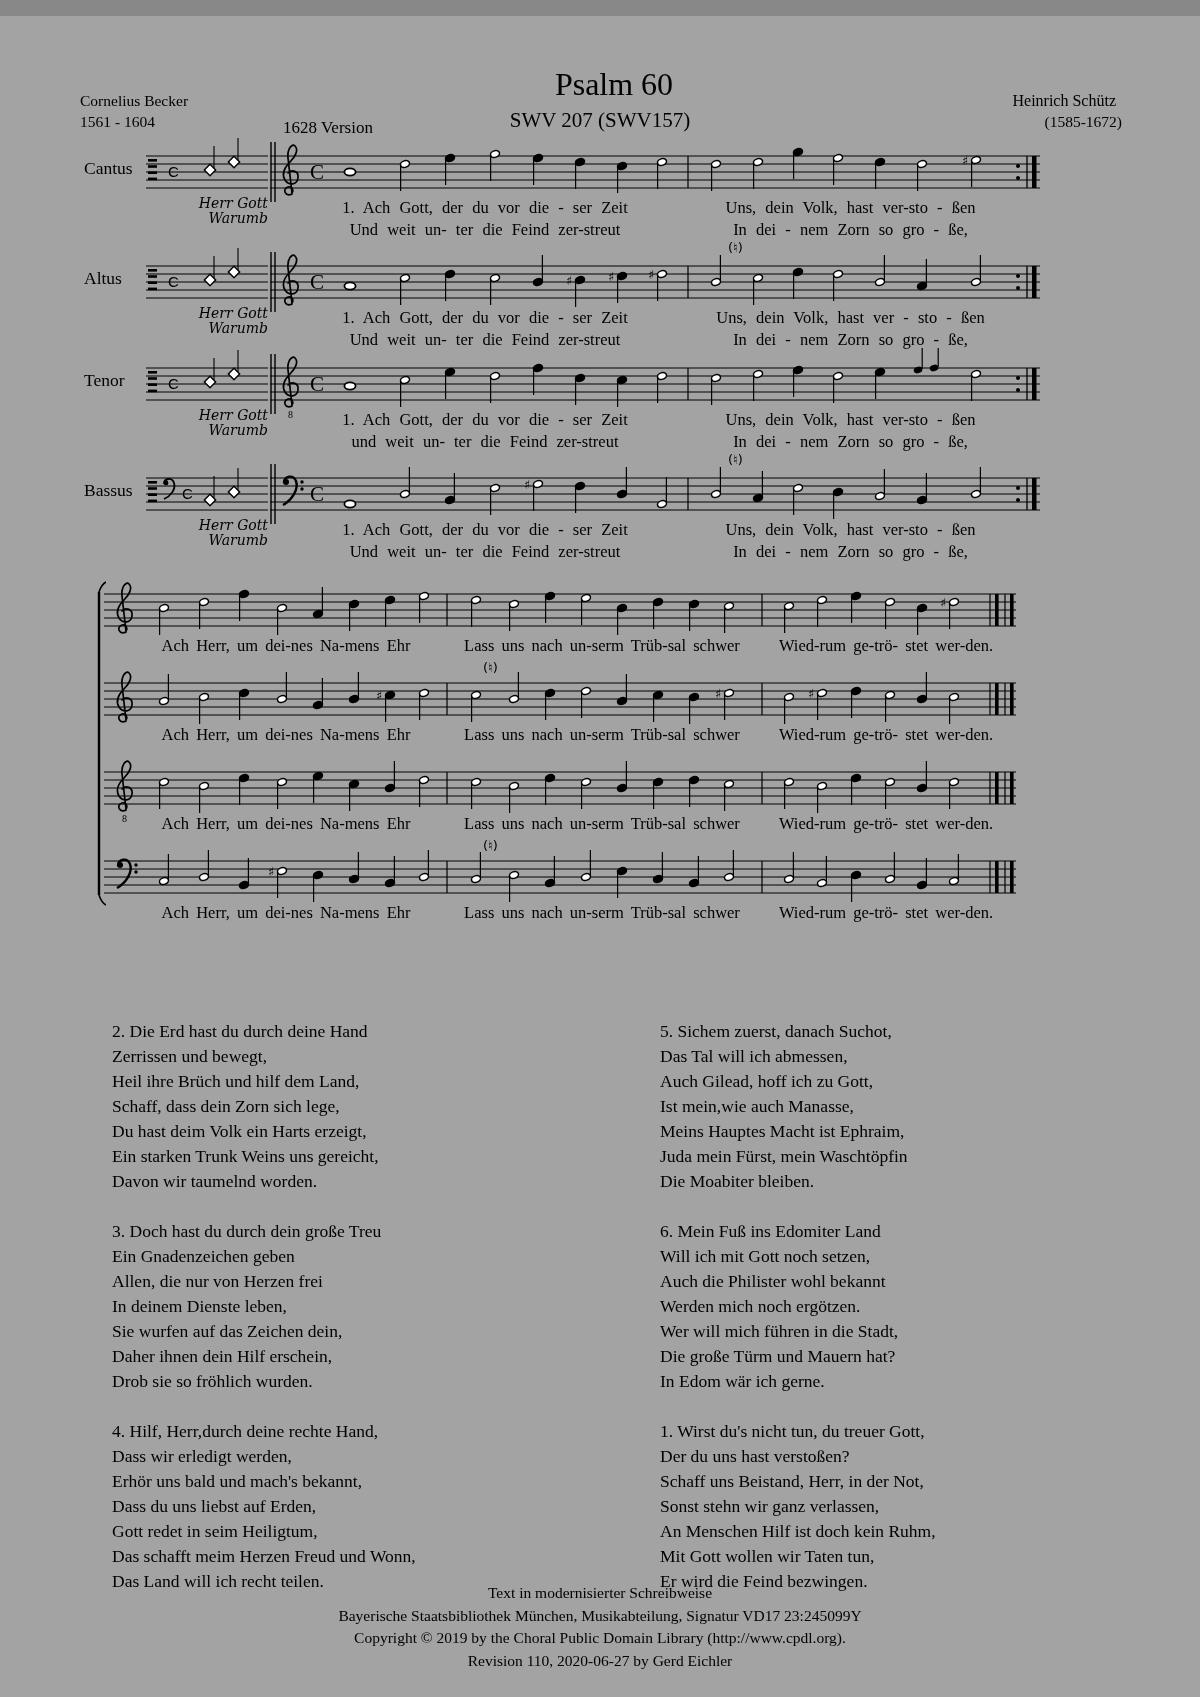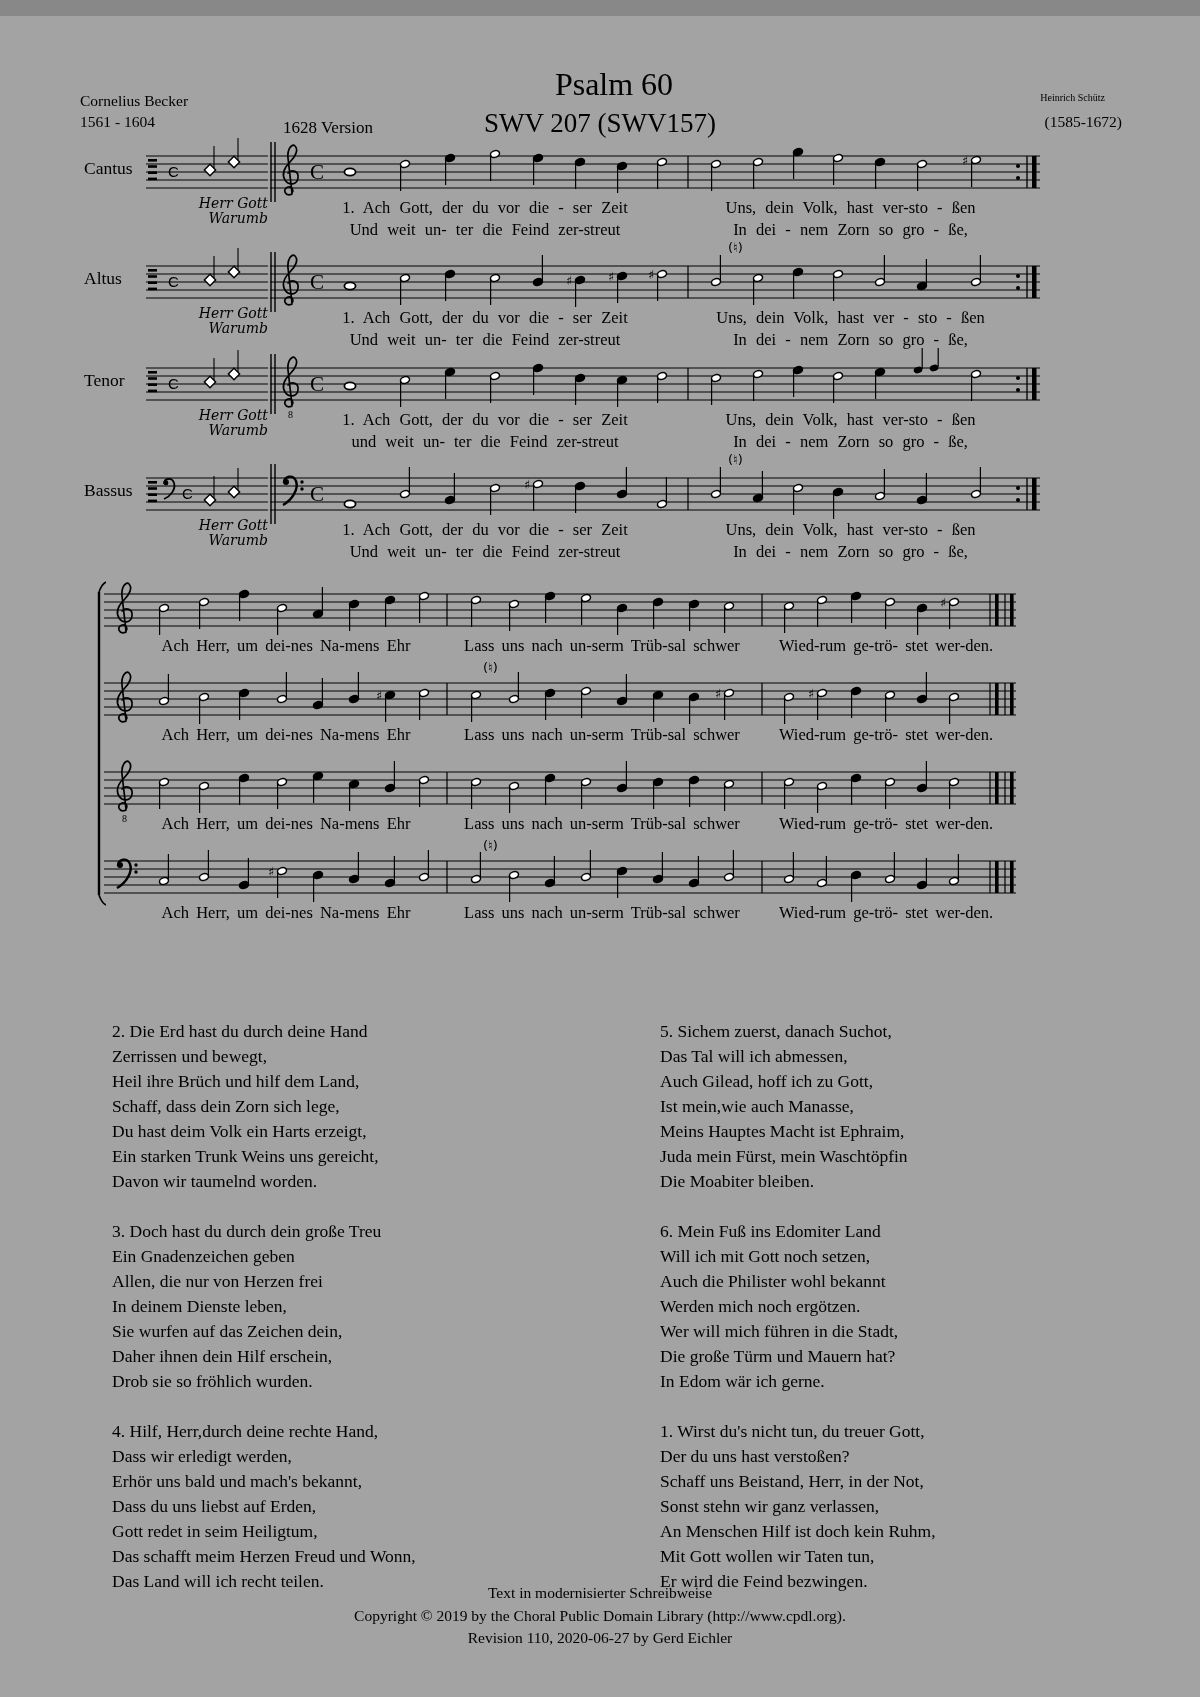--- a/index.html
+++ b/index.html
@@ -1,24 +1,24 @@
 <!DOCTYPE html>
 <html><head>
 <meta charset="utf-8">
 <style>
   html,body{margin:0;padding:0;background:#888;}
   #page{position:relative;width:1200px;height:1697px;background:#a3a3a3;margin:16px auto;
         font-family:"Liberation Serif","DejaVu Serif",serif;color:#000;overflow:hidden;}
   .abs{position:absolute;}
   #title{left:0;right:0;top:50px;text-align:center;font-size:32px;padding-left:28px;}
-  #subtitle{left:0;right:0;top:92px;text-align:center;font-size:27px;}
+  #subtitle{left:0;right:0;top:92px;text-align:center;font-size:21px;}
   #version{left:283px;top:102px;font-size:17px;}
   #poet-name{left:80px;top:76px;font-size:15.5px;}
   #poet-dates{left:80px;top:97px;font-size:15.5px;}
-  #composer-name{right:95px;top:76px;font-size:10px;text-align:center;}
+  #composer-name{right:84px;top:76px;font-size:16px;text-align:center;}
   #composer-dates{right:78px;top:97px;font-size:15.5px;text-align:right;}
   .voice-row{position:absolute;left:0;width:1200px;height:116px;}
   .voice-label{position:absolute;left:84px;top:24px;font-size:17.5px;}
   .blackletter{position:absolute;left:148px;top:62px;width:120px;text-align:right;
                font-family:"DejaVu Serif",serif;font-weight:normal;font-style:italic;
                font-size:14px;line-height:15px;}
   .lyric-line{position:absolute;font-size:16.5px;white-space:nowrap;}
   .lyric-seg{position:absolute;text-align:center;word-spacing:5px;}
   .natural-mark{position:absolute;font-size:13px;font-family:"DejaVu Sans",sans-serif;}
   svg{position:absolute;display:block;}
@@ -1020,16 +1020,17 @@
           <div>Sonst stehn wir ganz verlassen,</div>
           <div>An Menschen Hilf ist doch kein Ruhm,</div>
           <div>Mit Gott wollen wir Taten tun,</div>
           <div>Er wird die Feind bezwingen.</div>
         </div>
       </div>
   </div>
 
   <div id="footer">
       <div>Text in modernisierter Schreibweise</div>
+      <div>Bayerische Staatsbibliothek München, Musikabteilung, Signatur VD17 23:245099Y</div>
       <div>Copyright © 2019 by the Choral Public Domain Library (http://www.cpdl.org).</div>
       <div>Revision 110, 2020-06-27 by Gerd Eichler</div>
     </div>
 </div>
 
 </body></html>

